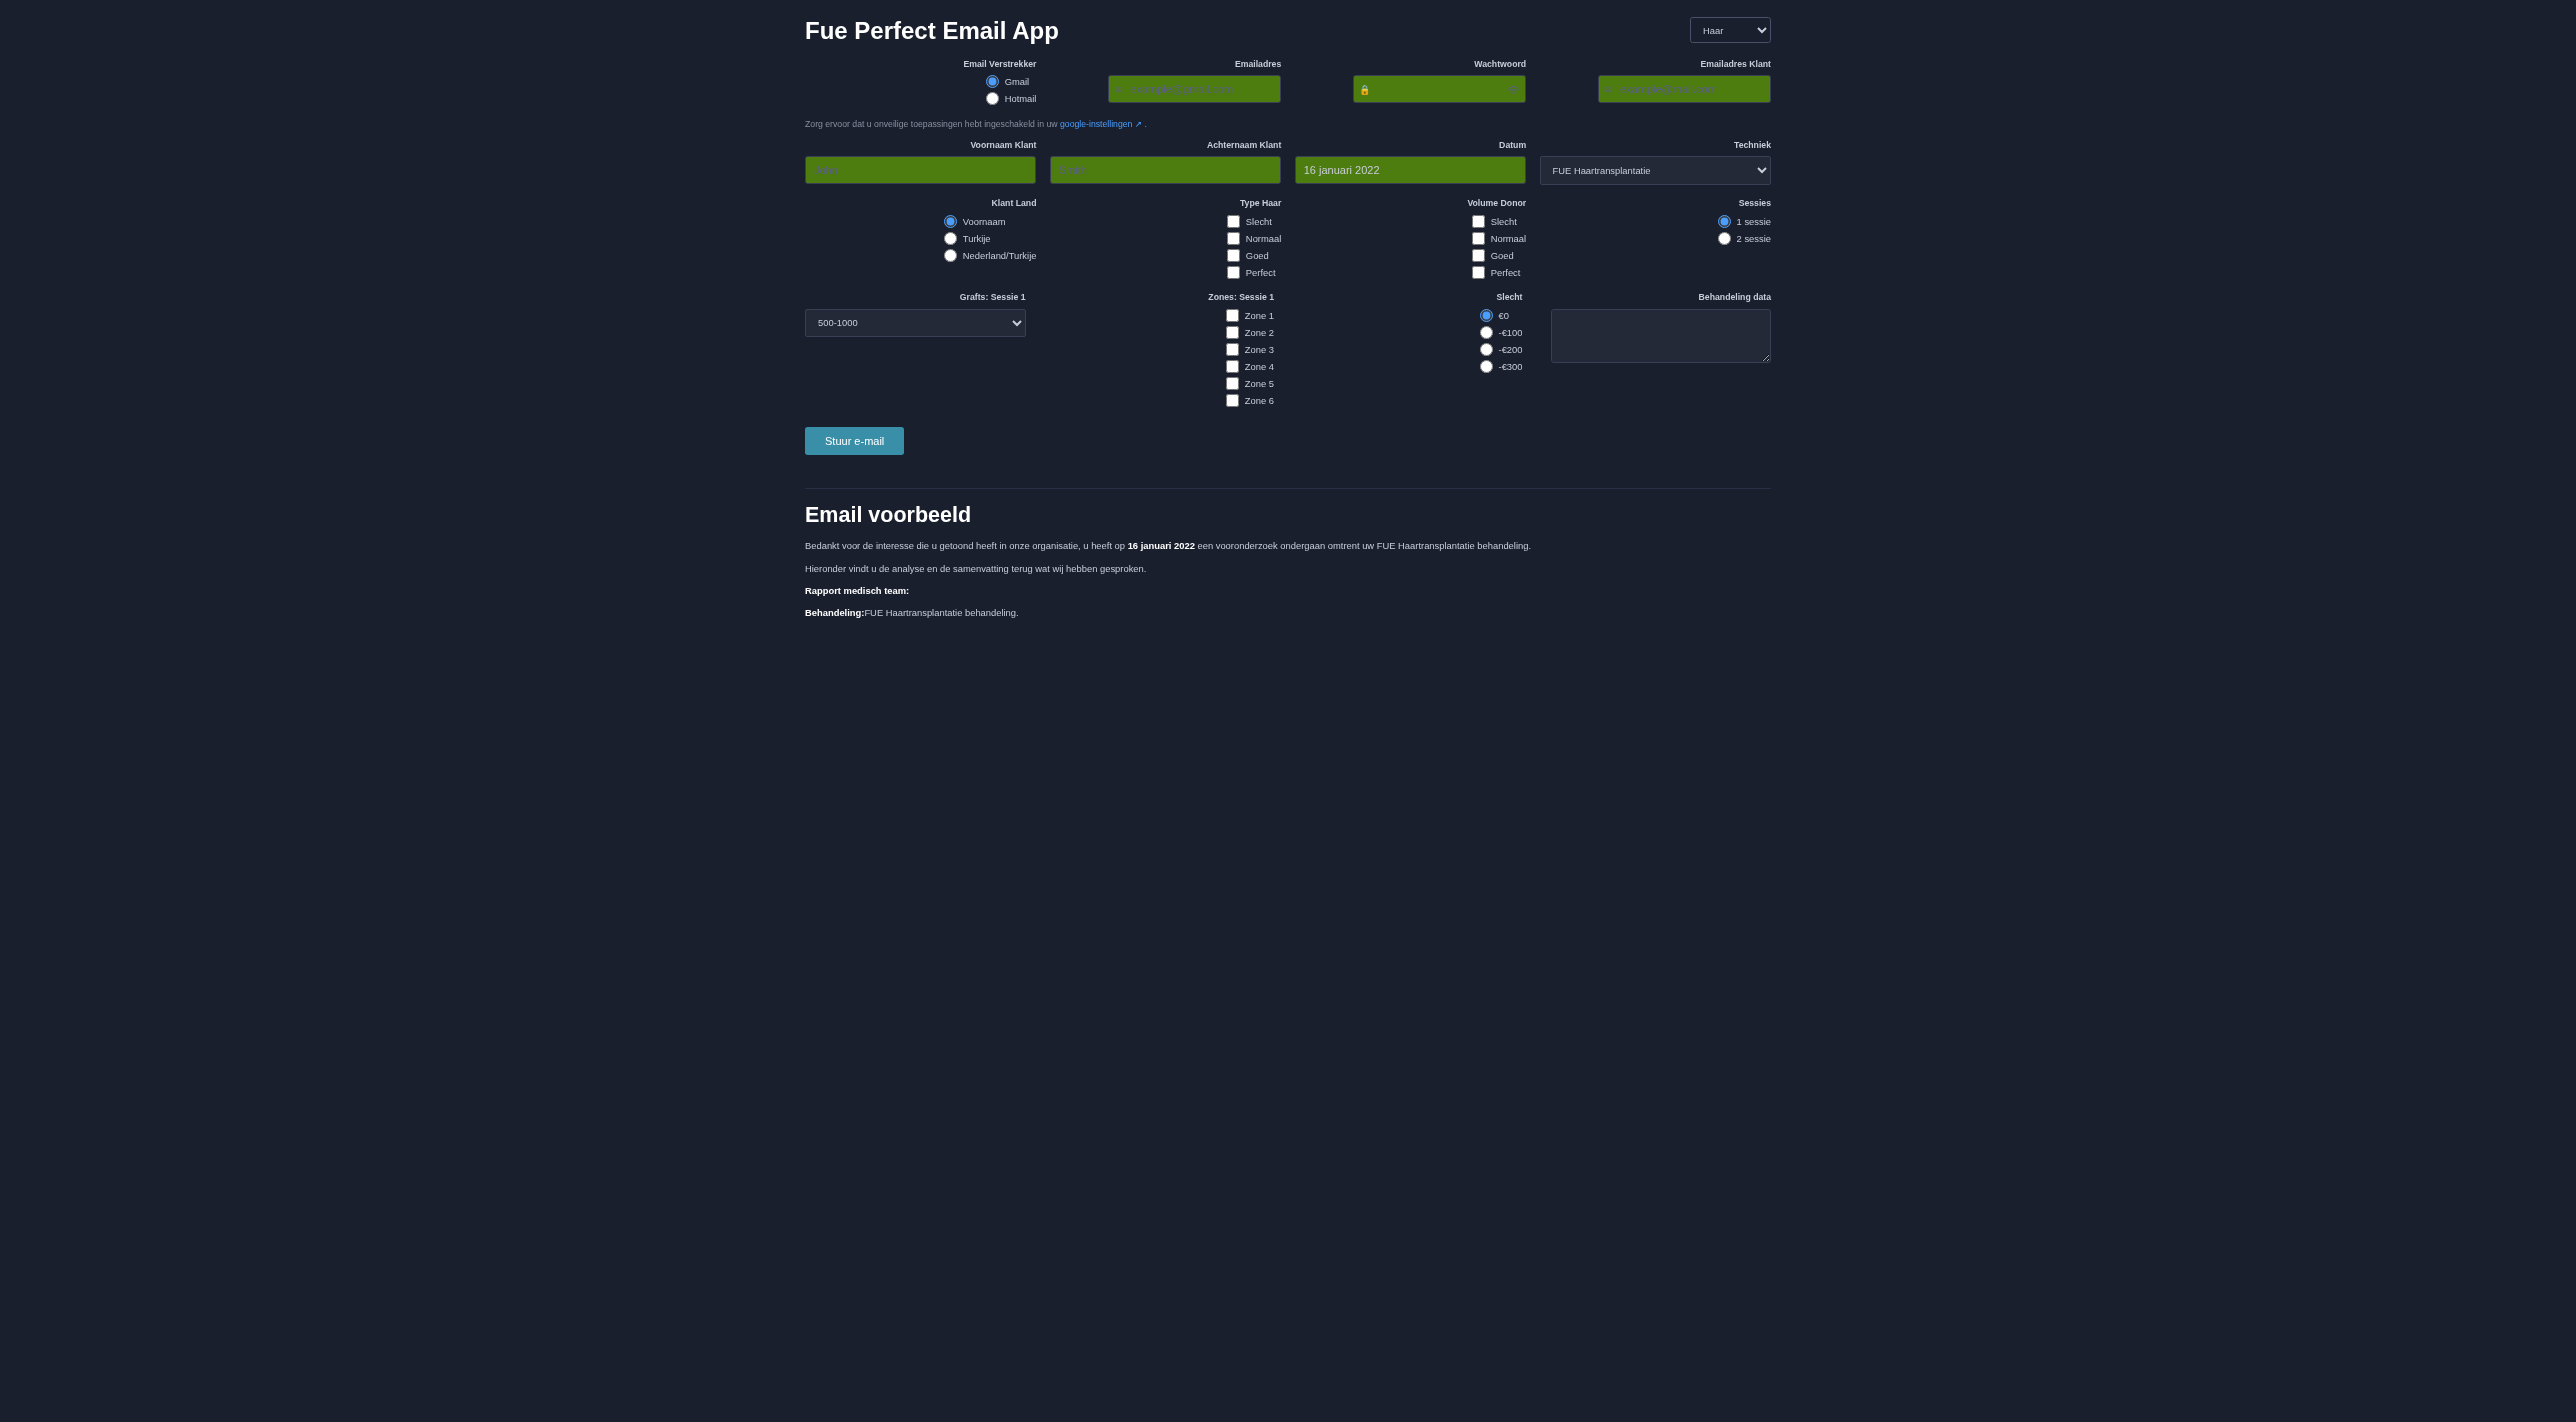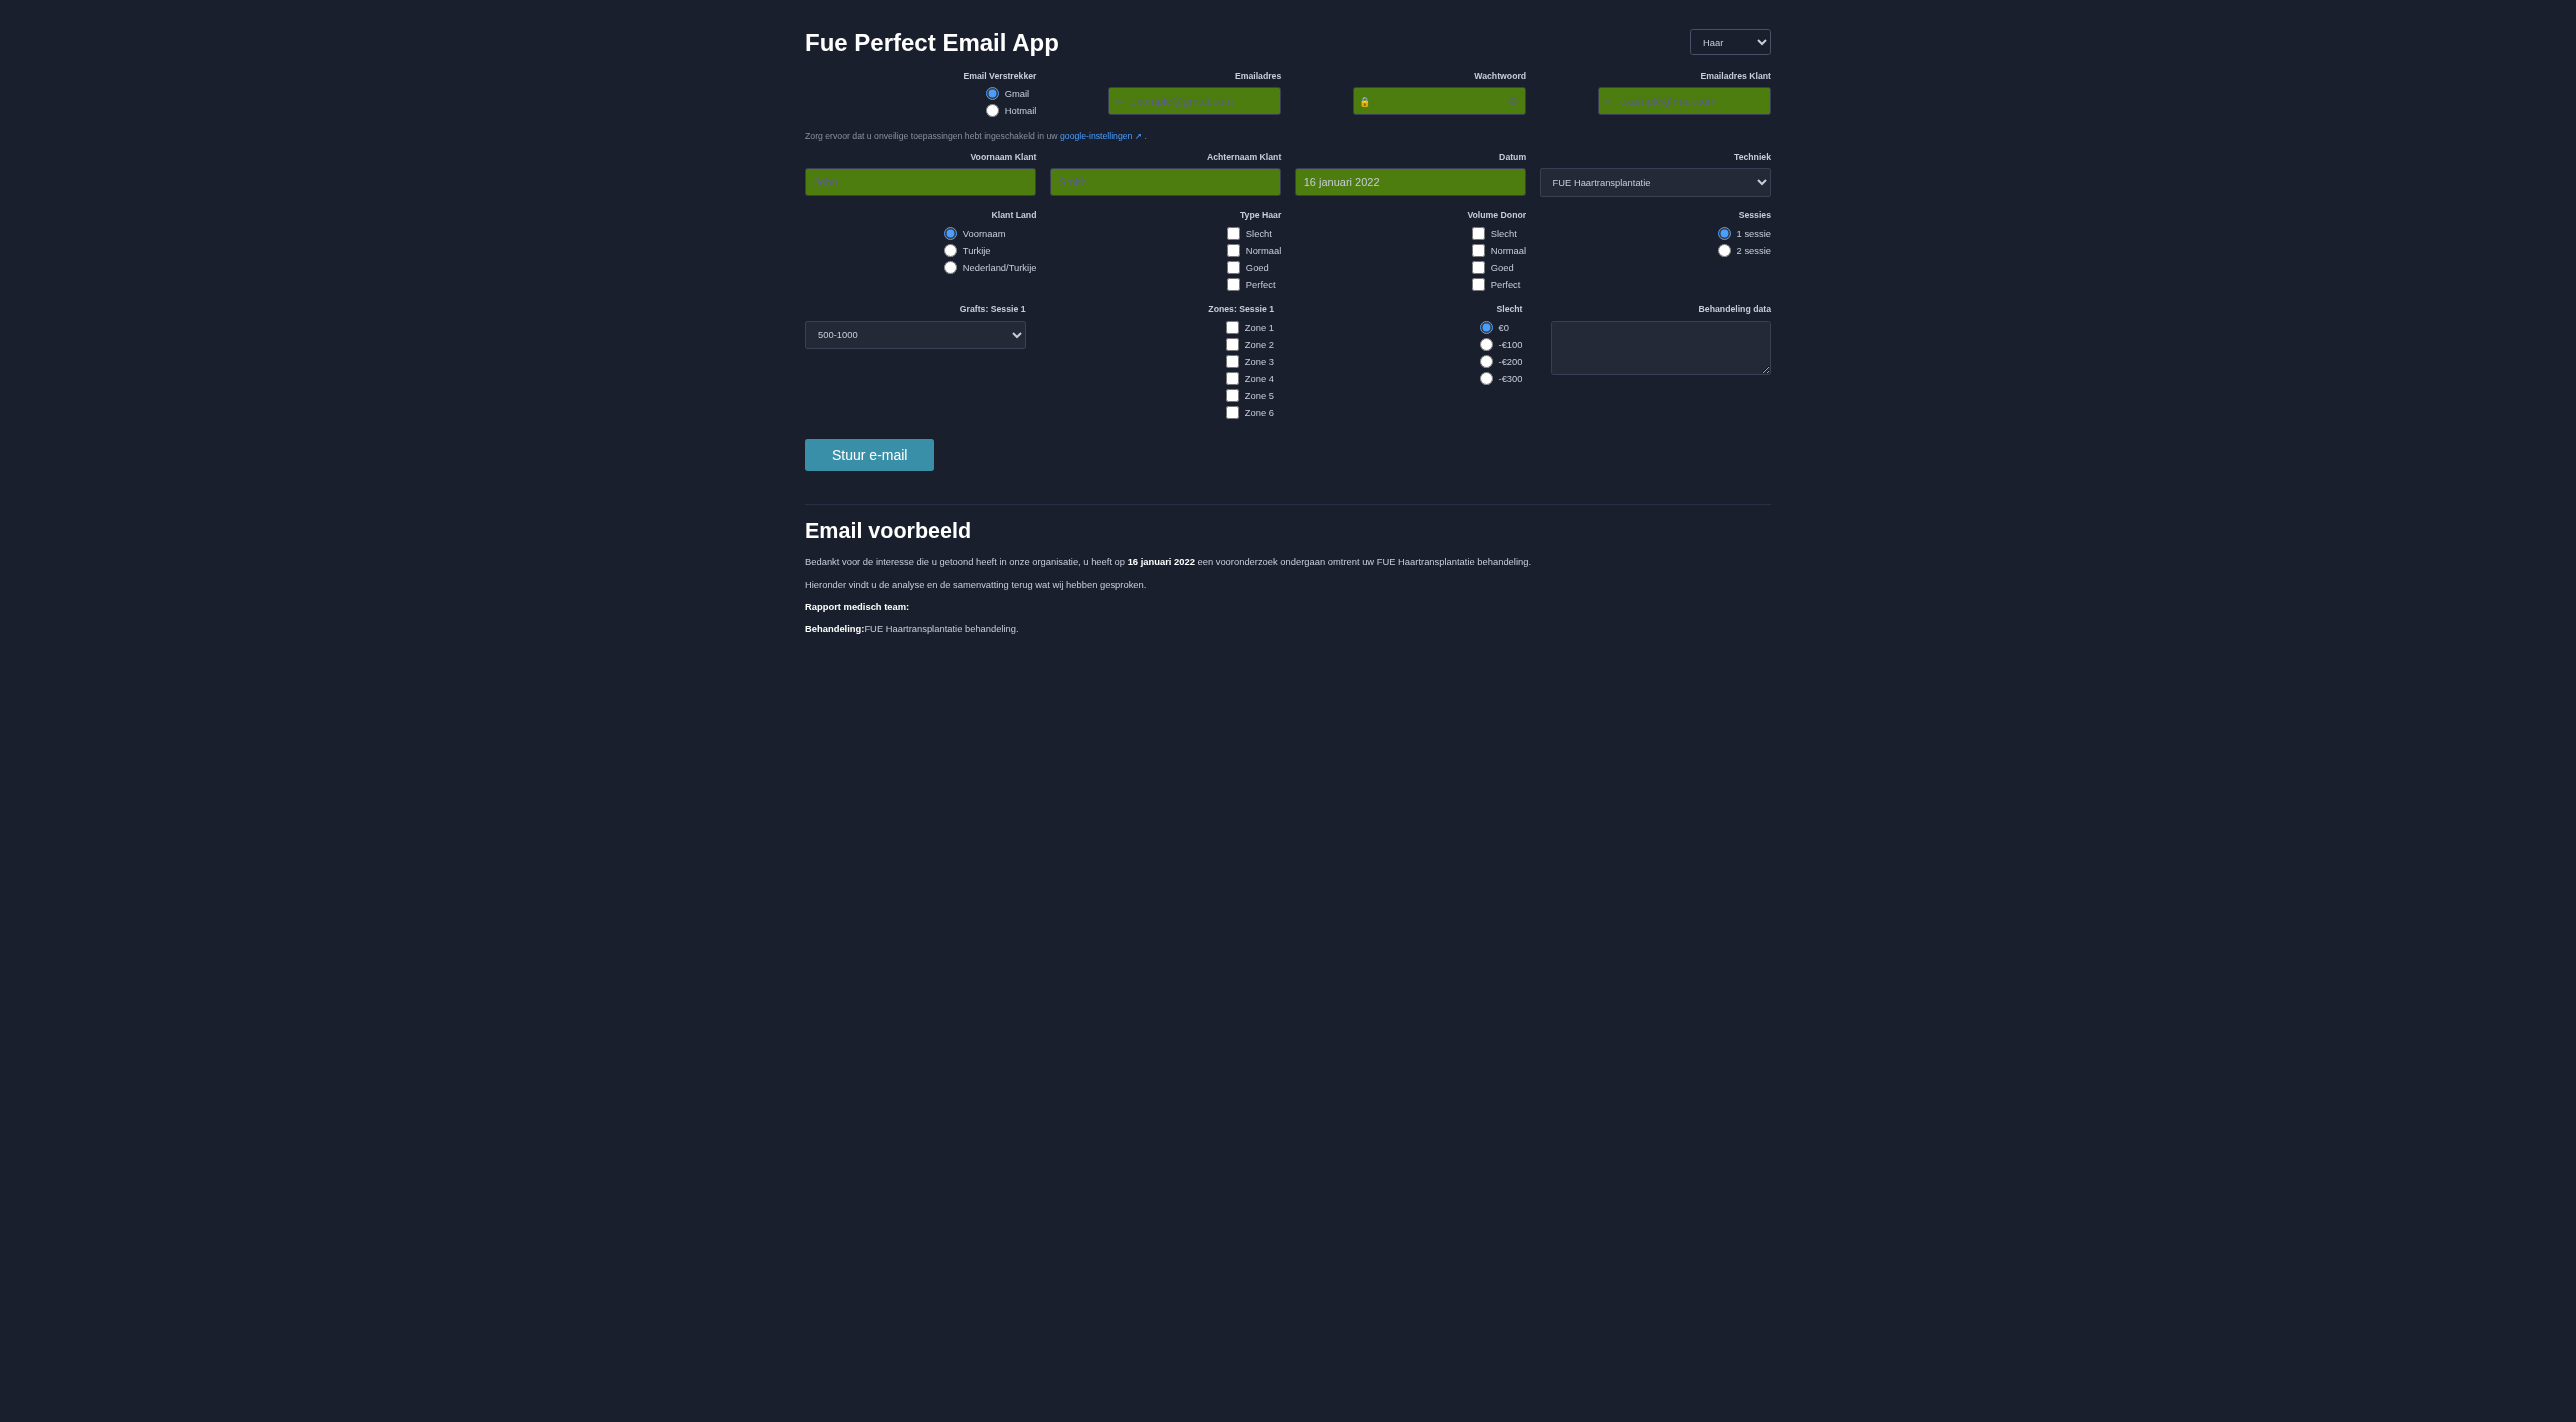--- a/index.html
+++ b/index.html
@@ -5,21 +5,21 @@
     * { box-sizing: border-box; margin: 0; padding: 0; }
     body {
       background-color: #1a1f2e;
       color: #c8cdd8;
       font-family: Arial, sans-serif;
       font-size: 9.4px;
       min-height: 100vh;
     }
     .container {
       max-width: 1006px;
-      margin: 16px auto;
+      margin: 4px auto;
       padding: 13.4px 20px;
     }
     .header-row {
       display: flex;
       justify-content: space-between;
       align-items: flex-start;
       margin-bottom: 13.4px;
     }
     .app-title {
       font-size: 24px;
@@ -133,22 +133,22 @@
       border-radius: 2.7px;
       font-size: 9.4px;
       width: 100%;
       resize: vertical;
       min-height: 54px;
     }
     .send-button {
       background-color: #3a8fa8;
       color: #ffffff;
       border: none;
-      padding: 8px 27px;
-      font-size: 14px;
+      padding: 8px 20px;
+      font-size: 11px;
       border-radius: 2.7px;
       cursor: pointer;
       margin-top: 6.7px;
       margin-bottom: 20px;
     }
     .divider {
       border: none;
       border-top: 0.7px solid #2a2f45;
       margin: 13.4px 0;
     }

